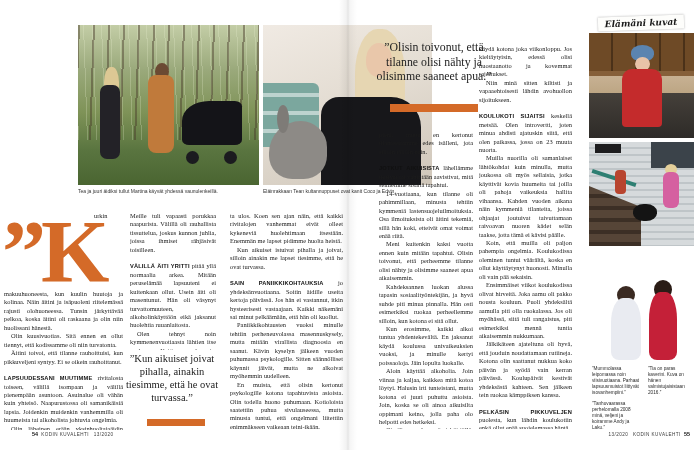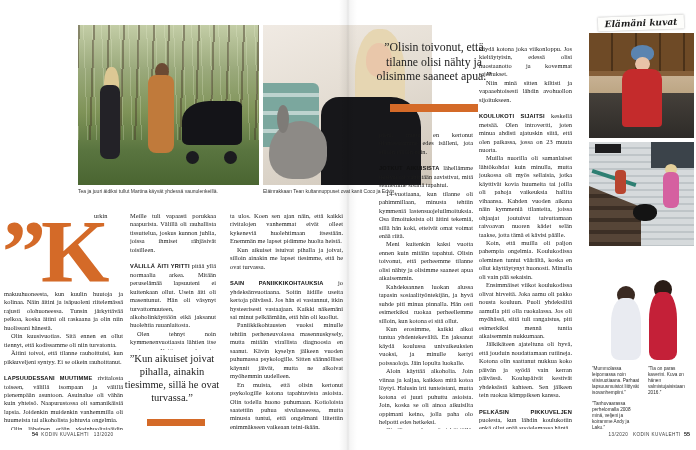--- a/index.html
+++ b/index.html
@@ -143,21 +143,21 @@
 
   </div>
 
   <div class="col col-l2">
     <p class="p first">Meille tuli vapaasti porukkaa naapurista. Välillä oli rauhallista tissuttelua, joskus kunnon juhlia, joissa ihmiset rähjäsivät toisilleen.</p>
     <p class="p lead-p"><b class="lead">VÄLILLÄ ÄITI YRITTI</b> <span>pitää yllä normaalia arkea. Mitään peruselämää lapsuuteni ei kuitenkaan ollut. Usein äiti oli masentunut. Hän oli väsynyt turvattomuuteen, alkoholinkäyttöön eikä jaksanut huolehtia ruuanlaitosta.</span></p>
     <p class="p">Olen tehnyt noin kymmenenvuotiaasta lähtien itse ruokaa. Keitin makaronia, paistoin jauhelihaa. Osasin laittaa ruokaa, koska olin auttanut äitiä ja mummia pienestä pitäen. Jos meiltä oli rahat loppu, menimme naapurin yksinhuoltajaäidin luo syömään. Joskus he söivät meillä.</p>
 
   </div>
 
-  <div class="pullquote pq-left">”Kun aikuiset joivat pihalla, ainakin tiesimme, sillä he ovat turvassa.”</div>
+  <div class="pullquote pq-left">”Kun aikuiset joivat pihalla, ainakin tiesimme, että he ovat turvassa.”</div>
   <div class="pq-bar bar-left" style="background:#d46a28;"></div>
 
   <div class="col col-l3">
     <p class="p first">ta ulos. Koen sen ajan näin, että kaikki rivitalojen vanhemmat eivät olleet kykeneviä huolehtimaan itsestään. Enemmän me lapset pidimme huolta heistä.</p>
     <p class="p">Kun aikuiset istuivat pihalla ja joivat, silloin ainakin me lapset tiesimme, että he ovat turvassa.</p>
     <p class="p lead-p"><b class="lead">SAIN PANIIKKIKOHTAUKSIA</b> <span>jo yhdeksänvuotiaana. Soitin äidille useita kertoja päivässä. Jos hän ei vastannut, itkin hysteerisesti vastaajaan. Kaikki näkemäni sai minut pelkäämään, että hän oli kuollut.</span></p>
     <p class="p">Paniikkikohtausten vuoksi minulle tehtiin perheneuvolassa masennuskysely, mutta mitään virallista diagnoosia en saanut. Kävin kyselyn jälkeen vuoden puhumassa psykologille. Sitten säännölliset käynnit jäivät, mutta ne alkoivat myöhemmin uudelleen.</p>
     <p class="p">En muista, että olisin kertonut psykologille kotona tapahtuvista asioista. Olin todella huono puhumaan. Kotioloista saatettiin puhua sivulauseessa, mutta minusta tuntui, että ongelmani liitettiin enimmäkseen vaikeaan teini-ikään.</p>
 
   </div>

